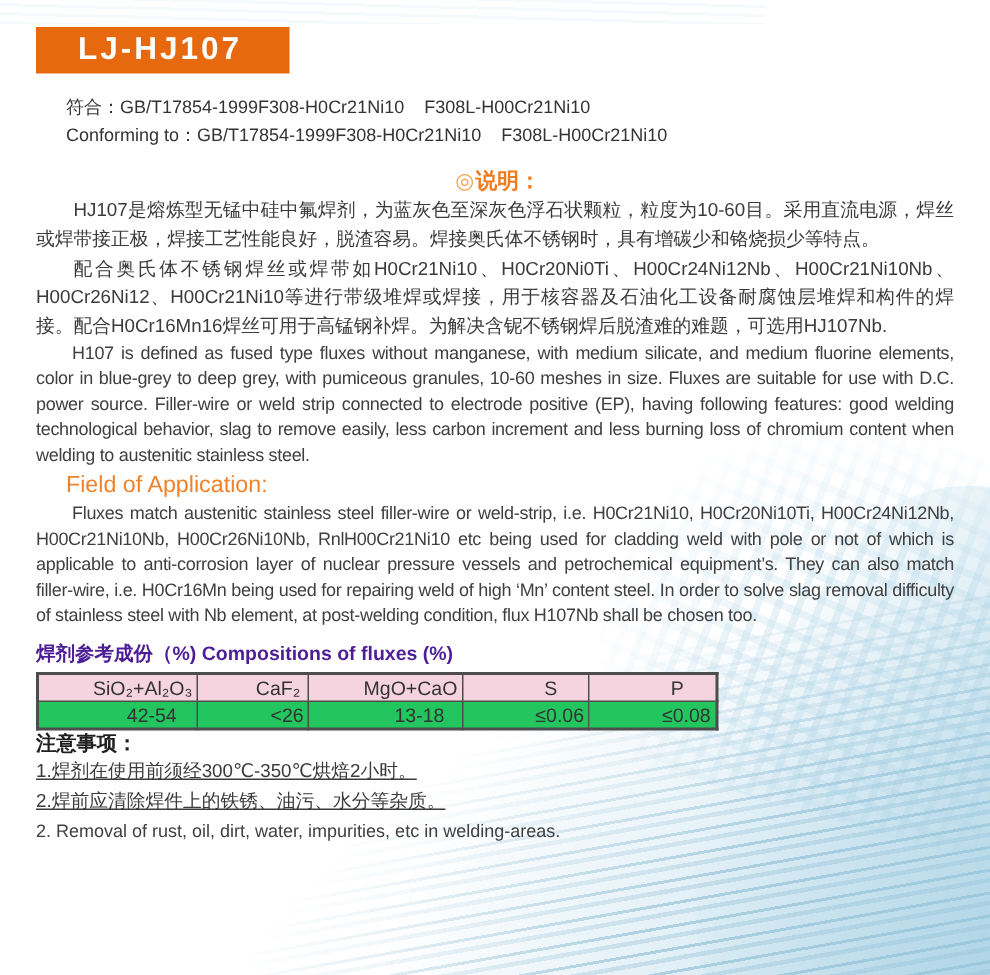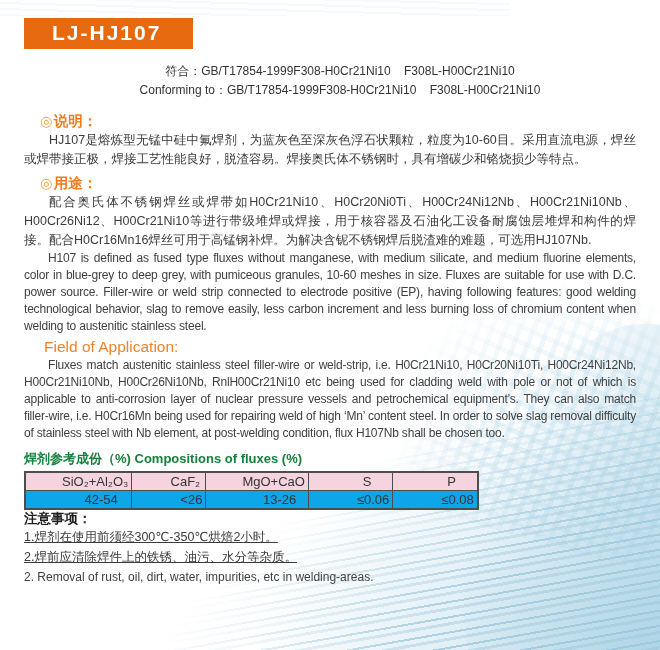--- a/index.html
+++ b/index.html
@@ -42,44 +42,44 @@
     position:absolute;top:0;left:0;right:150px;height:16px;opacity:.45;
     background:repeating-linear-gradient(1.5deg, rgba(214,232,243,0.55) 0 2px, rgba(255,255,255,0) 2px 6px);
   }
   
   .content{position:relative;z-index:1;padding:18px 24px 0 24px;}
   .badge{
     display:inline-block;background:#e6690f;color:#ffffff;
     font-size:21px;font-weight:bold;letter-spacing:2px;
     line-height:24px;padding:3px 32px 4px 28px;
   }
-  .conform-block{margin:13px 0 12px 20px;text-align:center;}
+  .conform-block{margin:13px 0 12px 20px;}
   .conform{font-size:12px;line-height:19px;color:#333;white-space:pre-wrap;}
-  .cn-heading{margin:5px 0 0 16px;font-size:14.5px;line-height:18px;font-weight:bold;color:#f07c1e;}
+  .cn-heading{margin:5px 0 0 4px;font-size:14.5px;line-height:18px;font-weight:bold;color:#f07c1e;text-align:center;}
   .cn-heading .ring{color:#f3a54a;font-weight:normal;margin-right:1px;}
   .cn-body{
     margin:1px 0 0 0;font-size:12.5px;line-height:19px;color:#3b3b3b;
     text-align:justify;text-indent:2em;
   }
   .en-heading{margin:2px 0 0 20px;font-size:15.5px;line-height:20px;font-weight:500;color:#f08229;}
   .en-body{
     margin:0;font-size:12px;letter-spacing:-0.2px;line-height:17px;color:#3f3f3f;
     text-align:justify;text-indent:2em;
   }
-  .table-title{margin:9px 0 0 0;font-size:13px;line-height:16px;font-weight:bold;color:#15803d;}
+  .table-title{margin:9px 0 0 0;font-size:13px;line-height:16px;font-weight:bold;color:#4c1d95;}
   table.comp{
     margin-top:4px;border-collapse:collapse;width:362px;
     border:2px solid #4d4d4d;
   }
   table.comp th, table.comp td{
     border:1px solid #4d4d4d;text-align:center;
     font-size:13px;font-weight:normal;color:#333;padding:0 3px;height:17px;line-height:17px;
   }
   table.comp th{background:#f5d4e0;padding-left:36px;}
-  table.comp td{background:#0ea5e9;padding-left:48px;}
+  table.comp td{background:#22c55e;padding-left:48px;}
   .note-title-cn{margin:0 0 0 0;font-size:13.5px;line-height:18px;font-weight:bold;color:#1f1f1f;}
   .note-item-cn{font-size:12.5px;line-height:19.5px;color:#3b3b3b;text-decoration:underline;}
   .note-title-en{margin:4px 0 0 0;font-size:14px;line-height:18px;font-weight:bold;color:#1f1f1f;}
   .note-item-en{font-size:12px;line-height:21px;color:#3f3f3f;}
 </style>
 </head>
 <body>
 
 <div class="page">
 
@@ -96,21 +96,20 @@
     <div class="badge">LJ-HJ107</div>
 
     <div class="conform-block">
       <div class="conform">符合：GB/T17854-1999F308-H0Cr21Ni10    F308L-H00Cr21Ni10</div>
       <div class="conform">Conforming to：GB/T17854-1999F308-H0Cr21Ni10    F308L-H00Cr21Ni10</div>
     </div>
 
     <div class="cn-heading"><span class="ring">◎</span><span>说明：</span></div>
     <p class="cn-body">HJ107是熔炼型无锰中硅中氟焊剂，为蓝灰色至深灰色浮石状颗粒，粒度为10-60目。采用直流电源，焊丝或焊带接正极，焊接工艺性能良好，脱渣容易。焊接奥氏体不锈钢时，具有增碳少和铬烧损少等特点。</p>
 
-    <div class="cn-heading"><span class="ring">◎</span><span>用途：</span></div>
     <p class="cn-body">配合奥氏体不锈钢焊丝或焊带如H0Cr21Ni10、H0Cr20Ni0Ti、H00Cr24Ni12Nb、H00Cr21Ni10Nb、H00Cr26Ni12、H00Cr21Ni10等进行带级堆焊或焊接，用于核容器及石油化工设备耐腐蚀层堆焊和构件的焊接。配合H0Cr16Mn16焊丝可用于高锰钢补焊。为解决含铌不锈钢焊后脱渣难的难题，可选用HJ107Nb.</p>
 
     <p class="en-body">H107 is defined as fused type fluxes without manganese, with medium silicate, and medium fluorine elements, color in blue-grey to deep grey, with pumiceous granules, 10-60 meshes in size. Fluxes are suitable for use with D.C. power source. Filler-wire or weld strip connected to electrode positive (EP), having following features: good welding technological behavior, slag to remove easily, less carbon increment and less burning loss of chromium content when welding to austenitic stainless steel.</p>
 
     <div class="en-heading">Field of Application:</div>
     <p class="en-body">Fluxes match austenitic stainless steel filler-wire or weld-strip, i.e. H0Cr21Ni10, H0Cr20Ni10Ti, H00Cr24Ni12Nb, H00Cr21Ni10Nb, H00Cr26Ni10Nb, RnlH00Cr21Ni10 etc being used for cladding weld with pole or not of which is applicable to anti-corrosion layer of nuclear pressure vessels and petrochemical equipment’s. They can also match filler-wire, i.e. H0Cr16Mn being used for repairing weld of high ‘Mn’ content steel. In order to solve slag removal difficulty of stainless steel with Nb element, at post-welding condition, flux H107Nb shall be chosen too.</p>
 
     <div class="table-title">焊剂参考成份（%) Compositions of fluxes (%)</div>
 
     <table class="comp">
@@ -125,21 +124,21 @@
           <tr>
         <th>SiO₂+Al₂O₃</th>
         <th>CaF₂</th>
         <th>MgO+CaO</th>
         <th>S</th>
         <th>P</th>
       </tr>
       <tr>
         <td>42-54</td>
         <td>&lt;26</td>
-        <td>13-26</td>
+        <td>13-18</td>
         <td>≤0.06</td>
         <td>≤0.08</td>
       </tr>
     </tbody>
       </table>
 
     <div class="note-title-cn">注意事项：</div>
     <div class="note-item-cn">1.焊剂在使用前须经300℃-350℃烘焙2小时。</div>
     <div class="note-item-cn">2.焊前应清除焊件上的铁锈、油污、水分等杂质。</div>
 

